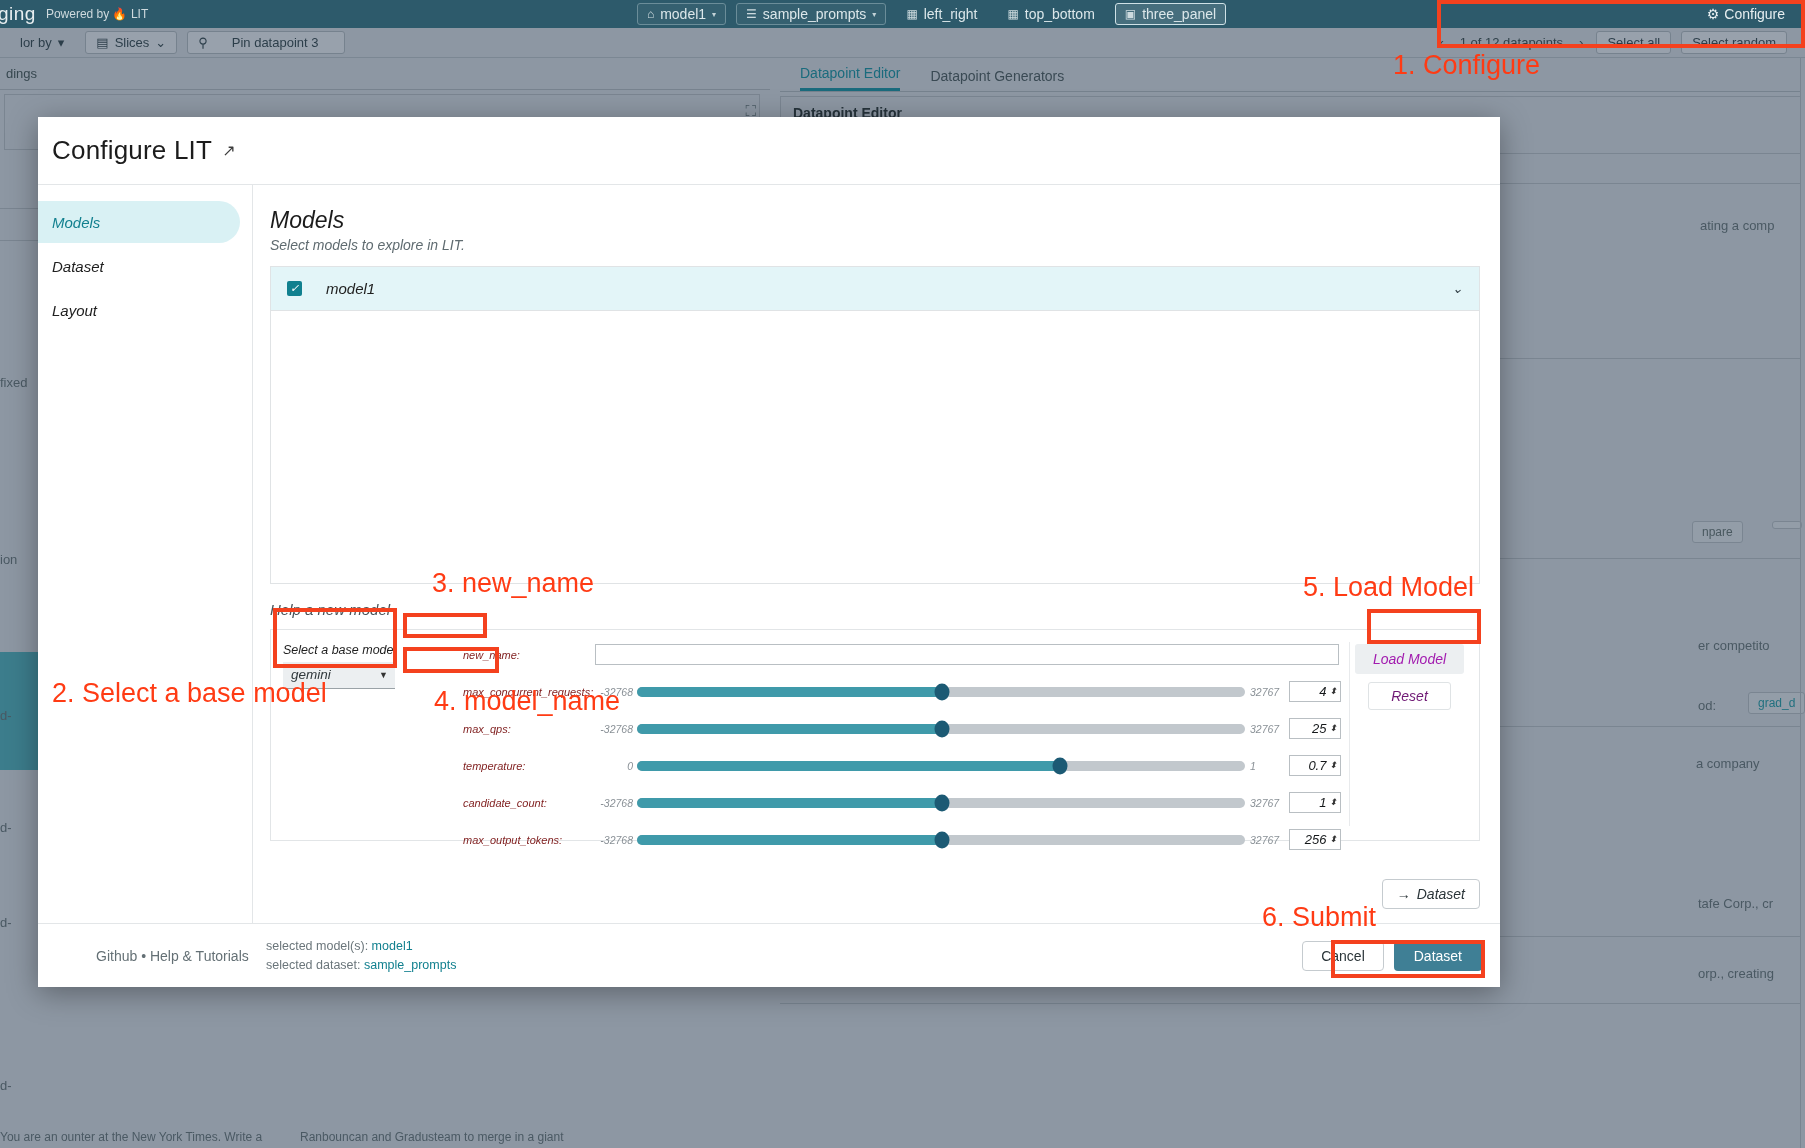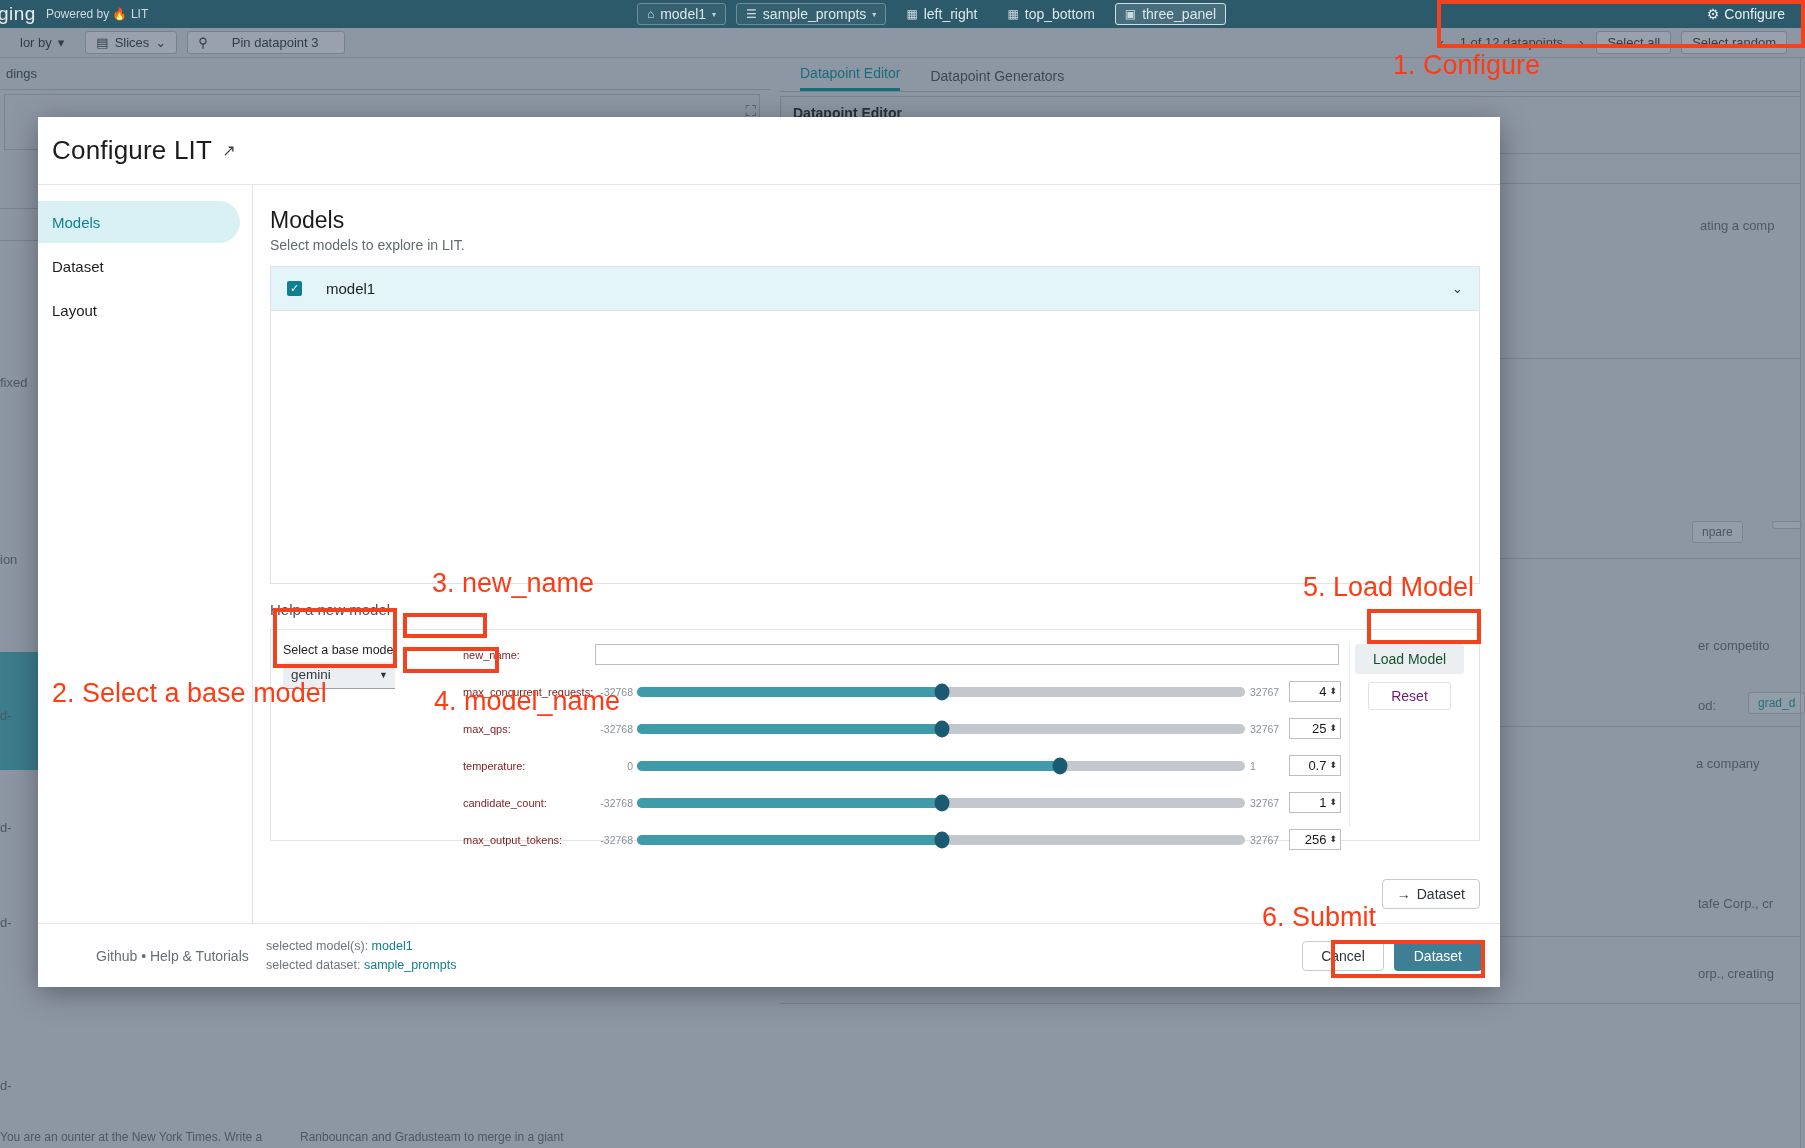--- a/index.html
+++ b/index.html
@@ -109,21 +109,21 @@
   }
   .modal-header {
     height: 68px; display: flex; align-items: center; padding: 0 1px 0 14px;
     border-bottom: 1px solid #e3e6e8; flex: 0 0 68px;
   }
   .modal-title {
     font-size: 26px; color: #1c1c1c; font-weight: 400; letter-spacing: .2px;
   }
   .ext-link { margin-left: 10px; font-size: 16px; color: #3c3c3c; }
 
-  .modal-body { flex: 1; display: flex; min-height: 0; }
+  .modal-body { flex: 1; display: flex; min-height: 0; font-style: italic; }
   .modal-nav {
     width: 215px; flex: 0 0 215px; border-right: 1px solid #e3e6e8;
     padding-top: 14px;
   }
   .nav-item {
     height: 42px; display: flex; align-items: center; padding-left: 14px;
     font-size: 15px; color: #1f1f1f; margin: 2px 12px 2px 0;
     border-radius: 0 22px 22px 0;
   }
   .nav-item.sel { background: #d9f1f4; color: #12808f; }
@@ -189,21 +189,21 @@
     display: flex; align-items: center; justify-content: flex-end; gap: 3px;
     padding: 0 3px 0 4px; font-size: 13px; color: #15181a;
   }
   .spin { font-size: 9px; color: #333; line-height: 9px; }
 
   .load-actions {
     width: 120px; flex: 0 0 120px; border-left: 1px solid #e8eaec; margin-left: 8px;
     display: flex; flex-direction: column; align-items: center; padding-top: 2px; gap: 8px;
   }
   .btn-disabled {
-    background: #eceff1; color: #14532d; border: none; border-radius: 3px;
+    background: #eceff1; color: #a21caf; border: none; border-radius: 3px;
     font-size: 14px; padding: 7px 18px;
   }
   .btn-ghost-dis {
     background: transparent; color: #701a75; border: 1px solid #dfe3e5; border-radius: 3px;
     font-size: 14px; padding: 5px 22px;
   }
 
   .dataset-btn-wrap { flex: 1; display: flex; align-items: flex-end; justify-content: flex-end; padding-bottom: 14px; }
   .dataset-btn {
     border: 1px solid #c5cbcf; border-radius: 4px; background: #fff;

